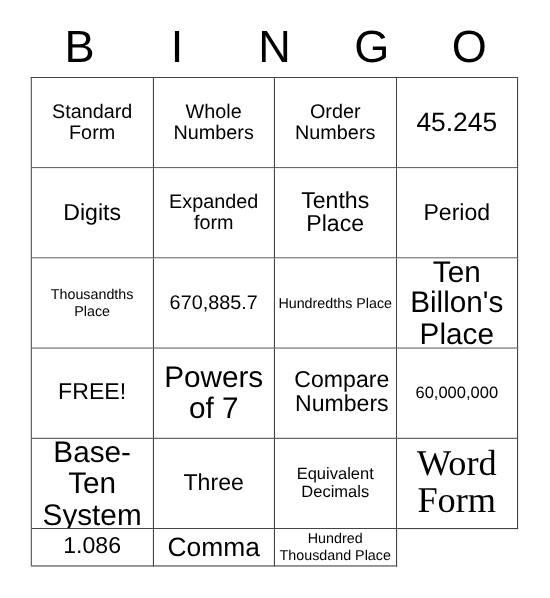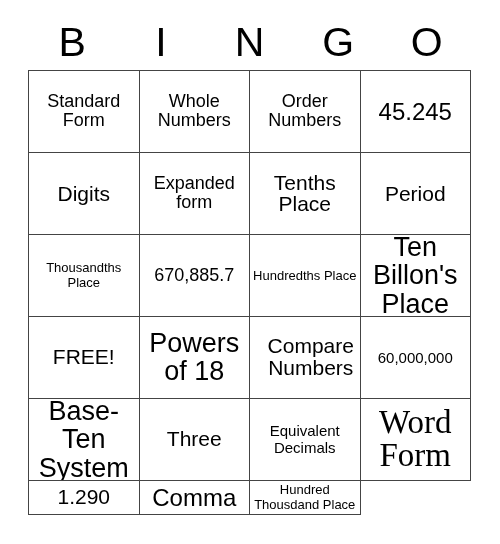--- a/index.html
+++ b/index.html
@@ -137,42 +137,42 @@
       <div class="cell">
         <span class="cell-text fs-xs">Hundredths Place</span>
       </div>
       <div class="cell">
         <span class="cell-text fs-2xl">Ten Billon's Place</span>
       </div>
       <div class="cell">
         <span class="cell-text fs-3xl">FREE!</span>
       </div>
       <div class="cell">
-        <span class="cell-text fs-2xl">Powers of 18</span>
+        <span class="cell-text fs-2xl">Powers of 7</span>
       </div>
       <div class="cell">
         <span class="cell-text fs-lg">Compare Numbers</span>
       </div>
       <div class="cell">
         <span class="cell-text fs-sm">60,000,000</span>
       </div>
       <div class="cell">
         <span class="cell-text fs-2xl">Base-Ten System</span>
       </div>
       <div class="cell">
         <span class="cell-text fs-3xl">Three</span>
       </div>
       <div class="cell">
         <span class="cell-text fs-sm">Equivalent Decimals</span>
       </div>
       <div class="cell">
         <span class="cell-text fs-4xl">Word Form</span>
       </div>
       <div class="cell">
-        <span class="cell-text fs-3xl">1.290</span>
+        <span class="cell-text fs-3xl">1.086</span>
       </div>
       <div class="cell">
         <span class="cell-text fs-xl">Comma</span>
       </div>
       <div class="cell">
         <span class="cell-text fs-xs">Hundred Thousdand Place</span>
       </div>
     </div>
 
 </div>

